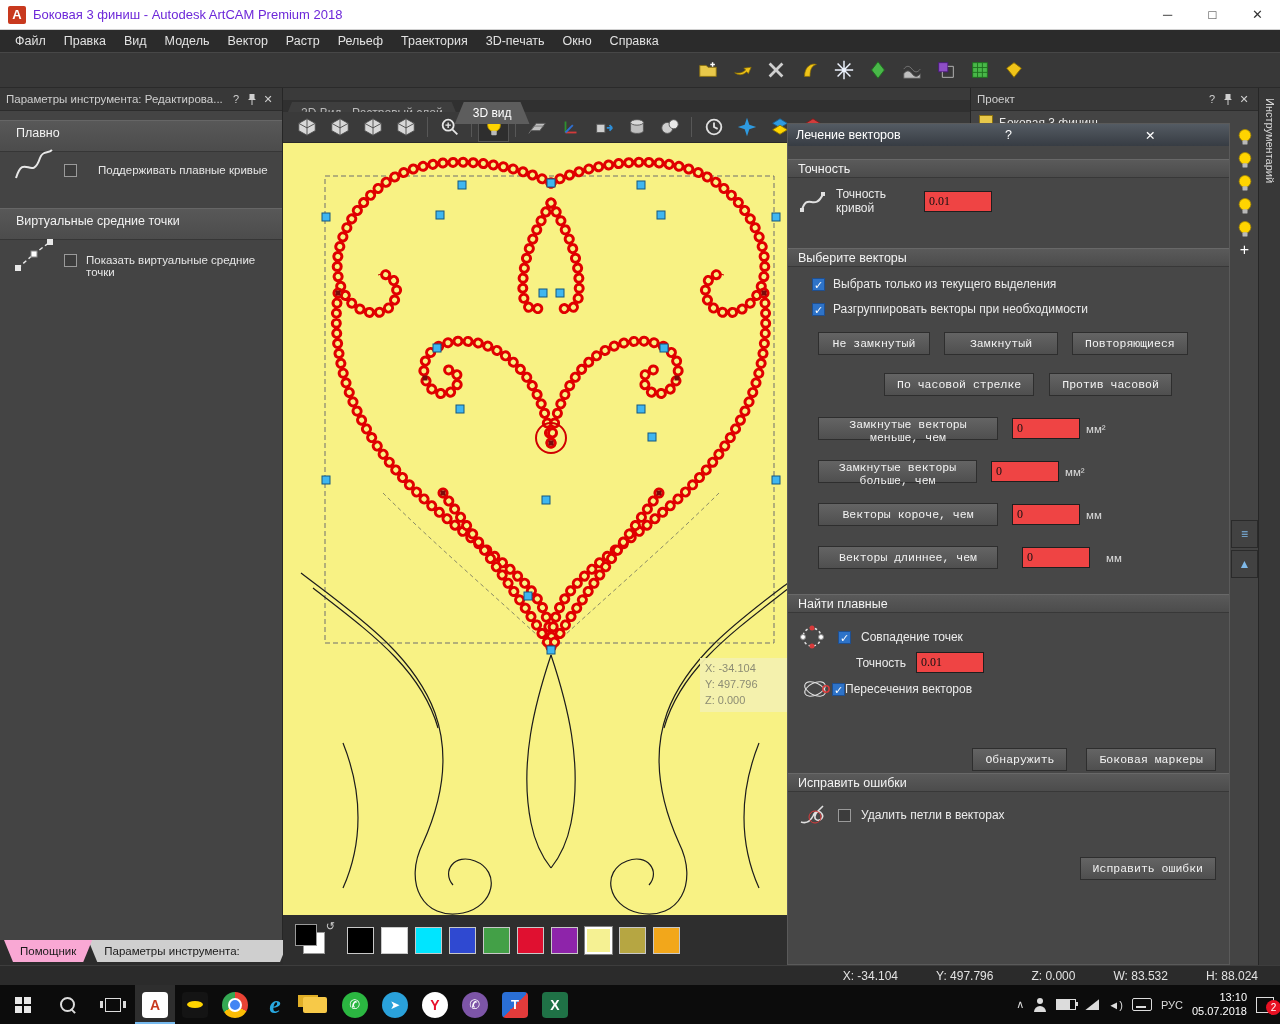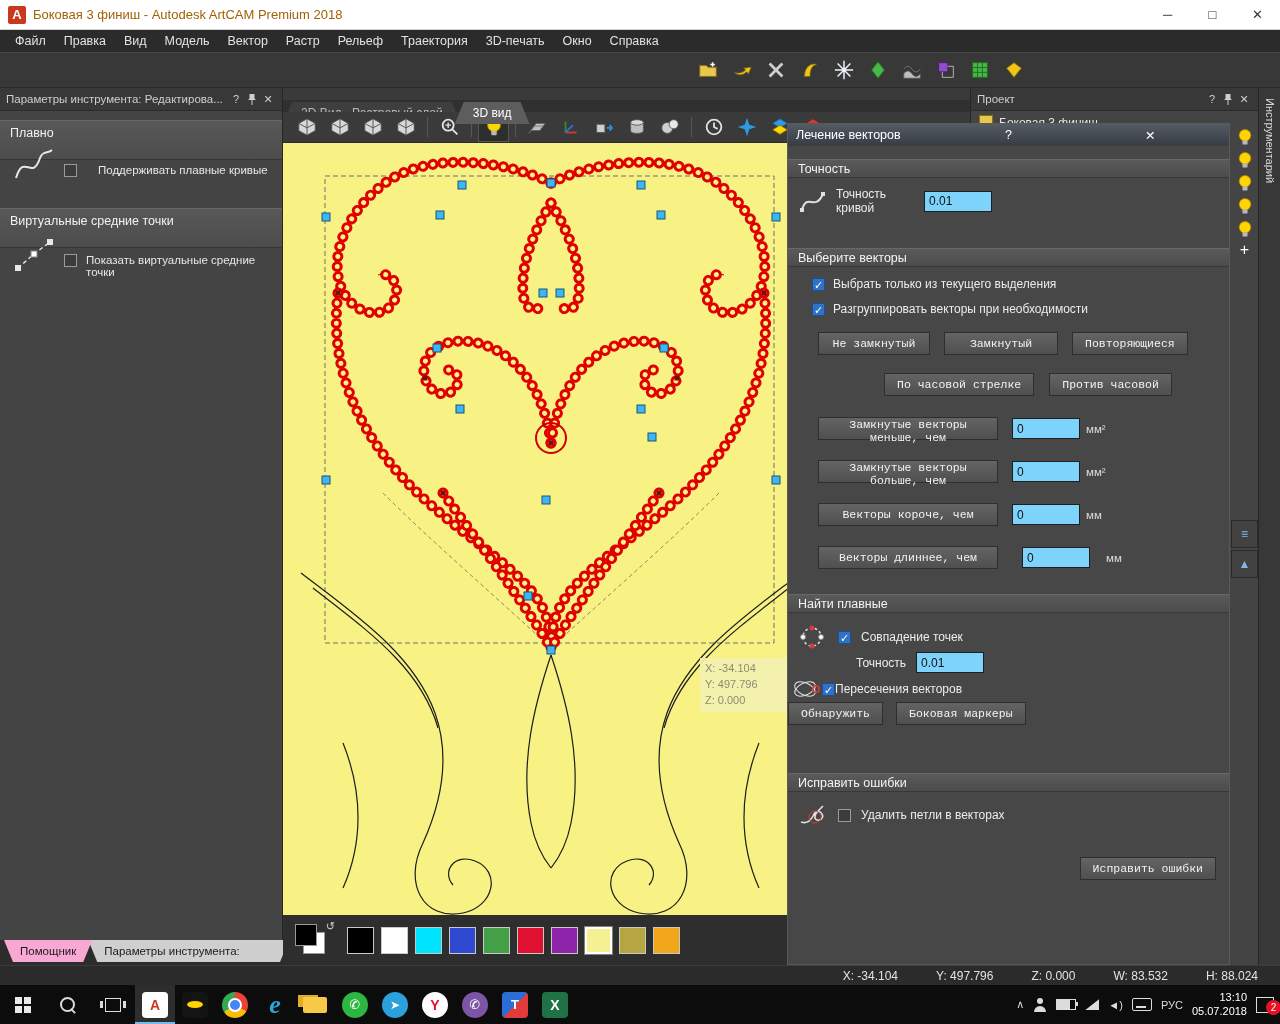--- a/index.html
+++ b/index.html
@@ -2,39 +2,39 @@
 <html><head>
 <meta charset="utf-8">
 <style>
   html,body{margin:0;padding:0}
   body{width:1280px;height:1024px;position:relative;overflow:hidden;background:#3a3a3a;
        font-family:"Liberation Sans","DejaVu Sans",sans-serif;-webkit-font-smoothing:antialiased}
 
   
   .titlebar{position:absolute;left:0;top:0;width:1280px;height:30px;background:#ffffff;display:flex;align-items:center;border-bottom:1px solid #d0d0d0;box-sizing:border-box}
   .app-logo{width:18px;height:18px;margin:0 7px 0 8px;background:#c8391e;color:#fff;font-weight:bold;font-size:13px;display:flex;align-items:center;justify-content:center;border-radius:2px}
-  .tb-title{font-size:13px;color:#a16207}
+  .tb-title{font-size:13px;color:#6d28d9}
   .win-controls{margin-left:auto;display:flex;height:30px}
   .win-btn{width:45px;height:30px;display:flex;align-items:center;justify-content:center;font-size:13px;color:#333;cursor:default}
 
   
   .menubar{position:absolute;left:0;top:30px;width:1280px;height:22px;background:#2b2b2b;display:flex;align-items:center;padding-left:6px;box-sizing:border-box}
   .menu-item{color:#e2e2e2;font-size:12.5px;padding:2px 9px}
 
   
   .toolbar-top{position:absolute;left:0;top:52px;width:1280px;height:36px;background:#383838;border-top:1px solid #474747;border-bottom:1px solid #2a2a2a;display:flex;align-items:center;box-sizing:border-box}
   .tt-icons{margin-left:auto;margin-right:252px;display:flex;gap:6px}
   .tbtn{width:28px;height:28px;display:flex;align-items:center;justify-content:center}
 
   
   .tool-panel{position:absolute;left:0;top:88px;width:283px;height:852px;background:#444444;border-right:1px solid #262626;box-sizing:border-box}
   .p-header{height:22px;background:#383838;display:flex;align-items:center;padding:0 6px;border-bottom:1px solid #2c2c2c}
   .p-title{flex:1;font-size:11.5px;color:#cfcfcf;white-space:nowrap;overflow:hidden}
   .p-hicon{width:16px;height:16px;display:flex;align-items:center;justify-content:center;color:#cfcfcf;font-size:11px}
-  .sec-bar{position:absolute;left:0;right:0;height:40px;line-height:24px;background:linear-gradient(#585858,#4c4c4c);border-top:1px solid #666;border-bottom:1px solid #363636;color:#f2f2f2;font-size:12.5px;padding-left:10px;box-sizing:border-box}
+  .sec-bar{position:absolute;left:0;right:0;height:32px;line-height:24px;background:linear-gradient(#585858,#4c4c4c);border-top:1px solid #666;border-bottom:1px solid #363636;color:#f2f2f2;font-size:12.5px;padding-left:16px;box-sizing:border-box}
   .opt-icon{position:absolute}
   .cb{width:13px;height:13px;background:#3c3c3c;border:1px solid #9a9a9a;display:inline-block;box-sizing:border-box;flex:none}
   .cb.on{background:#2e73c8;border-color:#1f4f8f}
   .cb.on::after{content:"✓";color:#fff;font-size:11px;line-height:12px;display:block;text-align:center}
   .opt-label{font-size:11.5px;color:#e6e6e6}
 
   
   .view-tabs{position:absolute;left:283px;top:100px;width:687px;height:24px;background:#303030;display:flex;align-items:flex-end}
   .vtab{height:22px;line-height:22px;padding:0 18px;font-size:12px;color:#b8b8b8;background:#3e3e3e;clip-path:polygon(9px 0,calc(100% - 9px) 0,100% 100%,0 100%);margin-right:-6px}
   .vtab.active{background:#5d5d5d;color:#ffffff;z-index:2}
@@ -67,21 +67,21 @@
 
   
   .dialog{position:absolute;left:787px;top:123px;width:443px;height:842px;background:#474747;border:1px solid #5a5a5a;box-sizing:border-box;z-index:50}
   .vd-title{position:absolute;left:0;right:0;top:0;height:22px;background:linear-gradient(#545b63,#373c43);display:flex;align-items:center;padding:0 8px;box-sizing:border-box}
   .vd-title span{flex:1;color:#fff;font-size:12.5px}
   .vd-hicon{color:#d8d8d8;font-size:12px;width:18px;text-align:center}
   .vd-bar{position:absolute;left:0;right:0;height:19px;line-height:19px;background:linear-gradient(#5a5a5a,#4c4c4c);border-top:1px solid #686868;border-bottom:1px solid #383838;color:#f4f4f4;font-size:12.5px;padding-left:10px;box-sizing:border-box}
   .vd-row{position:absolute;left:0;right:0;display:flex;align-items:center}
   .vd-label{font-size:12px;color:#ececec}
   .btn{height:23px;background:linear-gradient(#646464,#4f4f4f);border:1px solid #2e2e2e;color:#f2f2f2;font-size:11.5px;padding:0 12px;font-family:Liberation Mono, monospace}
-  .num{height:19px;background:#7dd3fc;color:#111;border:1px solid #1f1f1f;font-size:12px;padding:0 4px;font-family:Liberation Sans, sans-serif;box-sizing:content-box}
+  .num{height:19px;background:#ef4444;color:#111;border:1px solid #1f1f1f;font-size:12px;padding:0 4px;font-family:Liberation Serif, serif;box-sizing:content-box}
   .unit{font-size:11.5px;color:#dcdcdc;margin-left:6px}
   .vd-icon{width:32px;display:flex;justify-content:center;flex:none}
 
   
   .right-strip{position:absolute;left:1258px;top:88px;width:22px;height:877px;background:#383838;border-left:1px solid #262626;box-sizing:border-box;z-index:60}
   .vlabel{writing-mode:vertical-rl;font-size:11px;color:#d8d8d8;margin:10px auto 0;display:block;text-align:left}
   .bulb-col{position:absolute;left:1231px;top:125px;width:27px;z-index:70;display:flex;flex-direction:column;align-items:center}
   .bulb{height:23px;display:flex;align-items:center;justify-content:center}
   .bulb-plus{color:#fff;font-size:16px;line-height:20px}
   .dock-btns{position:absolute;left:1231px;top:520px;width:27px;z-index:70;display:flex;flex-direction:column;gap:2px}
@@ -600,21 +600,21 @@
     <button class="btn" style="min-width:110px">По часовой стрелке</button>
     <button class="btn" style="min-width:113px">Против часовой</button>
   </div>
   <div>
       <div class="vd-row" style="top: 293px; padding-left: 30px;">
         <button class="btn" style="width: 180px;">Замкнутые векторы меньше, чем</button>
         <input class="num" readonly="" value="0" style="width: 58px; margin-left: 14px;">
         <span class="unit">мм²</span>
       </div>
       <div class="vd-row" style="top: 336px; padding-left: 30px;">
-        <button class="btn" style="width: 180px;">Замкнутые векторы больше, чем</button>
+        <button class="btn" style="width: 159px;">Замкнутые векторы больше, чем</button>
         <input class="num" readonly="" value="0" style="width: 58px; margin-left: 14px;">
         <span class="unit">мм²</span>
       </div>
       <div class="vd-row" style="top: 379px; padding-left: 30px;">
         <button class="btn" style="width: 180px;">Векторы короче, чем</button>
         <input class="num" readonly="" value="0" style="width: 58px; margin-left: 14px;">
         <span class="unit">мм</span>
       </div>
       <div class="vd-row" style="top: 422px; padding-left: 30px; gap: 10px;">
         <button class="btn" style="width: 180px;">Векторы длиннее, чем</button>
@@ -634,32 +634,32 @@
           <circle cx="24" cy="15" r="2.5" fill="#fff" stroke="#888"></circle>
         </svg>
     </span>
     <span class="cb on"></span>
     <span class="vd-label">Совпадение точек</span>
   </div>
   <div class="vd-row" style="top:528px;padding-left:68px;gap:10px">
     <span class="vd-label">Точность</span>
     <input class="num" style="width: 58px;" readonly="" value="0.01">
   </div>
-  <div class="vd-row" style="top:550px;padding-left:2px;gap:0">
+  <div class="vd-row" style="top:550px;padding-left:12px;gap:0">
     <span class="vd-icon">
       <svg width="30" height="30">
           <ellipse cx="14" cy="15" rx="11" ry="6" fill="none" stroke="#e0e0e0" transform="rotate(25 14 15)"></ellipse>
           <ellipse cx="14" cy="15" rx="11" ry="6" fill="none" stroke="#e0e0e0" transform="rotate(-25 14 15)"></ellipse>
           <circle cx="25" cy="15" r="3.2" fill="none" stroke="#d83b3b" stroke-width="1.5"></circle>
         </svg>
     </span>
     <span class="cb on"></span>
     <span class="vd-label">Пересечения векторов</span>
   </div>
-  <div class="vd-row" style="top:578px;justify-content:flex-start;padding-right:13px;gap:13px">
+  <div class="vd-row" style="top:624px;justify-content:flex-end;padding-right:13px;gap:19px">
     <button class="btn">Обнаружить</button>
     <button class="btn">Боковая маркеры</button>
   </div>
 
   <div class="vd-bar" style="top:649px">Исправить ошибки</div>
   <div class="vd-row" style="top:676px;padding-left:8px;gap:10px">
     <span class="vd-icon">
       <svg width="30" height="30">
           <path d="M4 22c6 2 10-2 12-6 2-5 7-6 9-2 2 3-1 7-5 6-3-1-3-5 1-9l5-5" fill="none" stroke="#e0e0e0" stroke-width="1.6"></path>
           <circle cx="18" cy="17" r="6" fill="none" stroke="#d83b3b"></circle>

